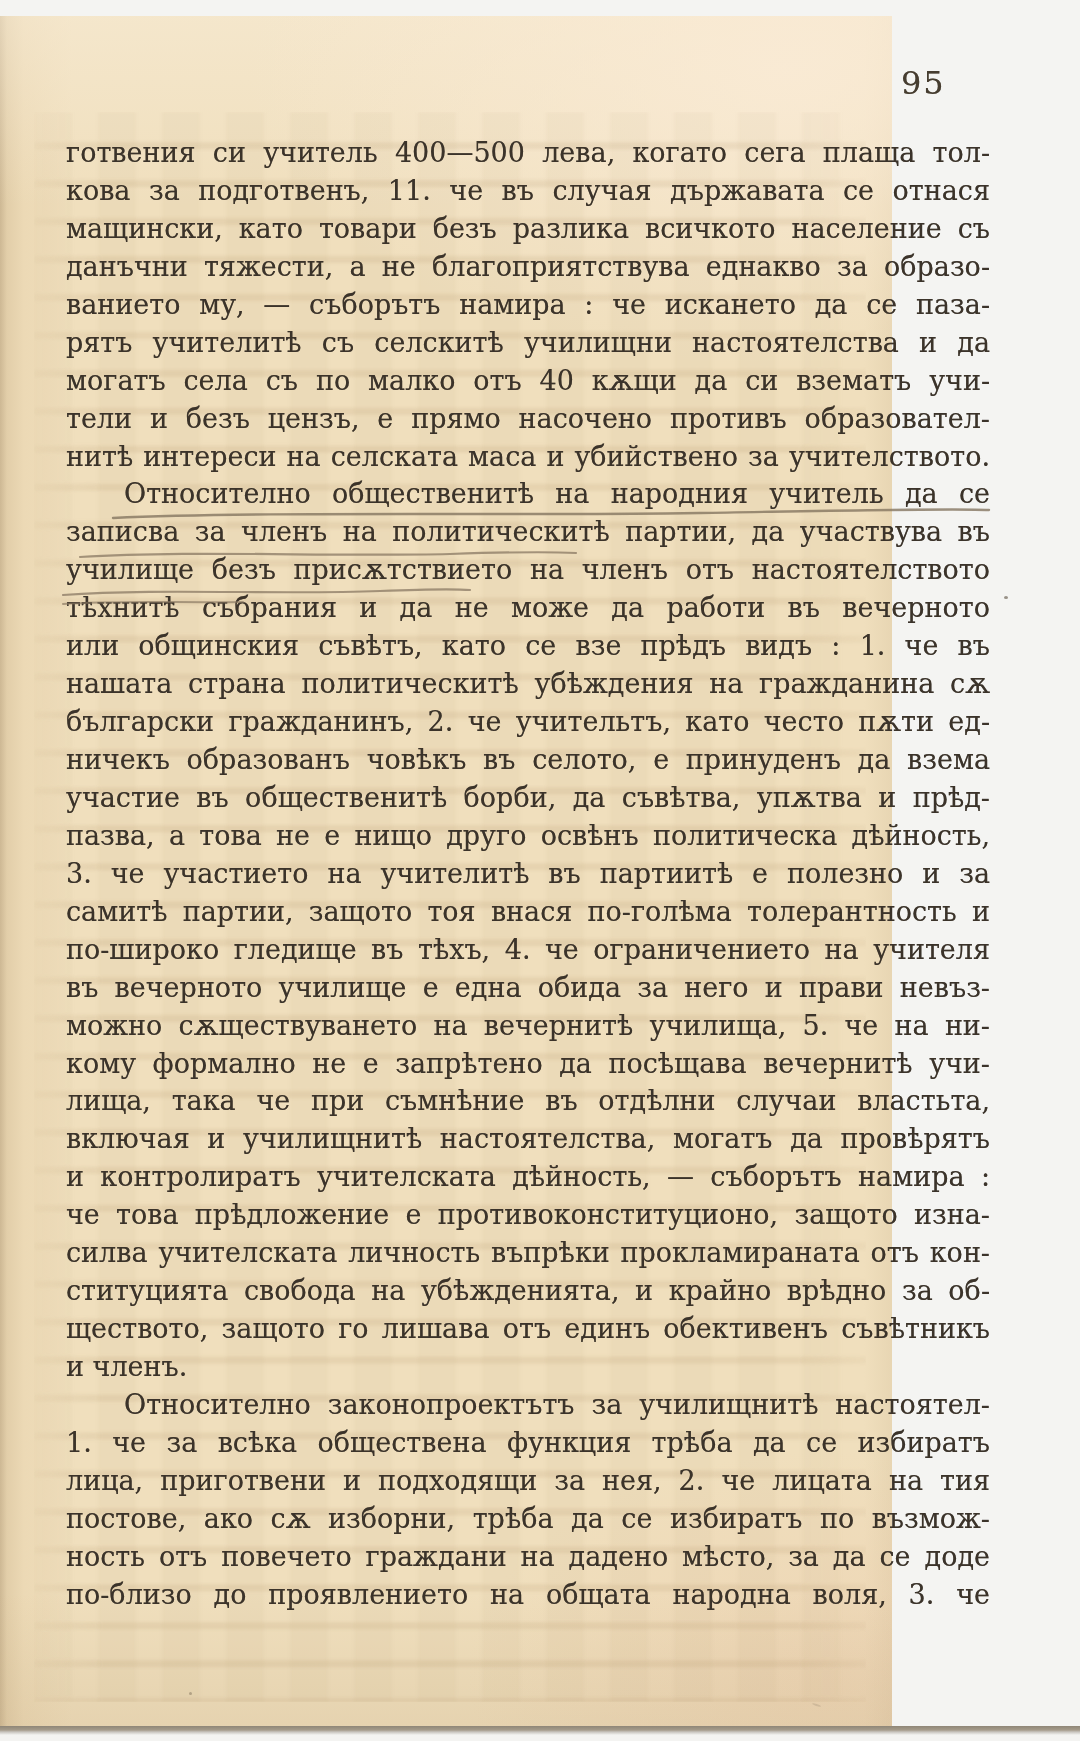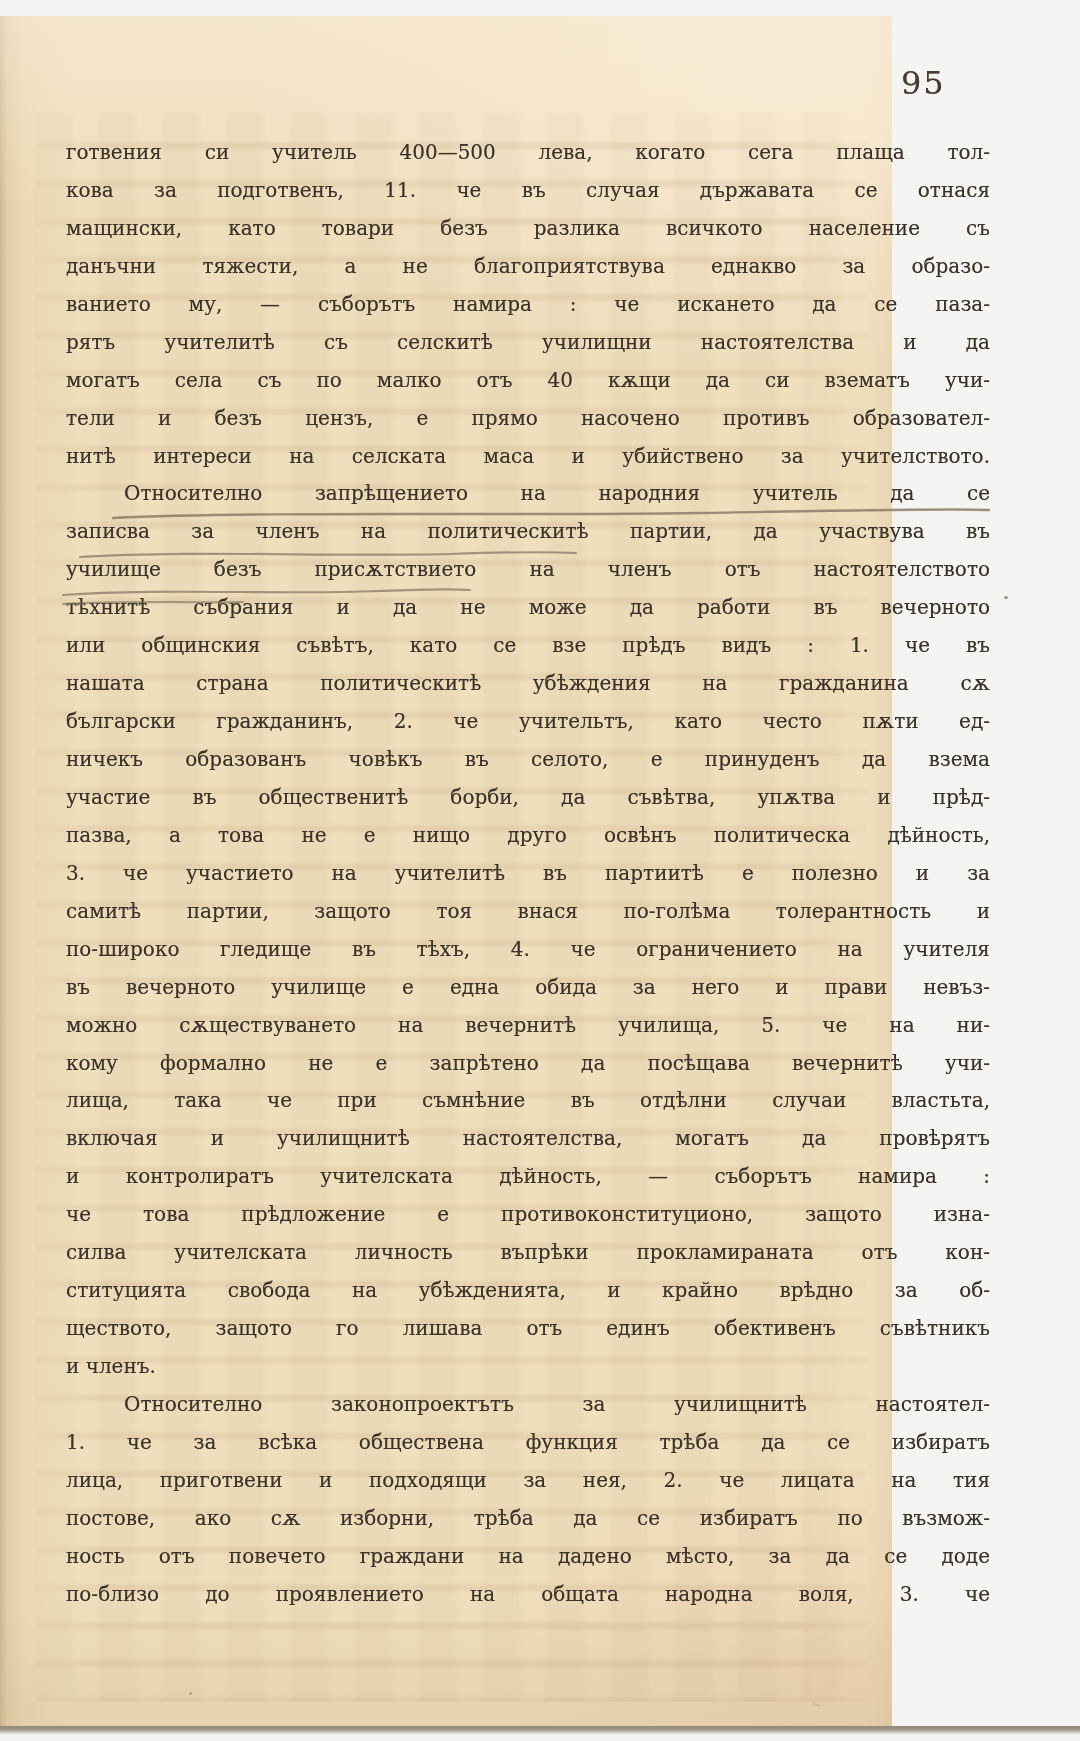--- a/index.html
+++ b/index.html
@@ -25,21 +25,21 @@
         rgba(167,136,92,0) 37.95px),
       repeating-linear-gradient(90deg,
         rgba(160,130,88,0.05) 0 38px, rgba(160,130,88,0) 38px 64px);
     filter:blur(1.4px);
     -webkit-mask-image:linear-gradient(90deg, rgba(0,0,0,.35), #000 70px, #000 calc(100% - 70px), rgba(0,0,0,.45));
             mask-image:linear-gradient(90deg, rgba(0,0,0,.35), #000 70px, #000 calc(100% - 70px), rgba(0,0,0,.45));
   }
   .page-number{position:absolute;left:901px;top:48px;font-size:32px;
     letter-spacing:2px;color:#463d30;text-shadow:0 0 .5px rgba(70,61,48,.6);}
   .text-block{position:absolute;left:66px;top:118px;width:924px;color:#3b332a;
-    font-size:20px;text-shadow:0 0 .5px rgba(59,51,42,.55);}
+    font-size:27px;text-shadow:0 0 .5px rgba(59,51,42,.55);}
   .line{height:37.95px;line-height:37.95px;
     text-align:justify;text-align-last:justify;text-justify:inter-word;
     overflow:visible;white-space:normal;}
   .line.indent{text-indent:58px;}
   .line.short{text-align-last:left;}
   
   .marks{position:absolute;left:0;top:0;pointer-events:none;}
   
   .speck{position:absolute;border-radius:50%;background:rgba(76,64,48,.55);}
   .speck.s1{left:1004px;top:580px;width:4px;height:3px;}
@@ -62,21 +62,21 @@
 
     <div class="line">готвения си учитель 400—500 лева, когато сега плаща тол-</div>
         <div class="line">кова за подготвенъ, 11. че въ случая държавата се отнася</div>
         <div class="line">мащински, като товари безъ разлика всичкото население съ</div>
         <div class="line">данъчни тяжести, а не благоприятствува еднакво за образо-</div>
         <div class="line">ванието му, — съборътъ намира : че искането да се паза-</div>
         <div class="line">рятъ учителитѣ съ селскитѣ училищни настоятелства и да</div>
         <div class="line">могатъ села съ по малко отъ 40 кѫщи да си взематъ учи-</div>
         <div class="line">тели и безъ цензъ, е прямо насочено противъ образовател-</div>
         <div class="line">нитѣ интереси на селската маса и убийствено за учителството.</div>
-        <div class="line indent">Относително запрѣщението на народния учитель да се</div>
+        <div class="line indent">Относително общественитѣ на народния учитель да се</div>
         <div class="line">записва за членъ на политическитѣ партии, да участвува въ</div>
         <div class="line">училище безъ присѫтствието на членъ отъ настоятелството</div>
         <div class="line">тѣхнитѣ събрания и да не може да работи въ вечерното</div>
         <div class="line">или общинския съвѣтъ, като се взе прѣдъ видъ : 1. че въ</div>
         <div class="line">нашата страна политическитѣ убѣждения на гражданина сѫ</div>
         <div class="line">български гражданинъ, 2. че учительтъ, като често пѫти ед-</div>
         <div class="line">ничекъ образованъ човѣкъ въ селото, е принуденъ да взема</div>
         <div class="line">участие въ общественитѣ борби, да съвѣтва, упѫтва и прѣд-</div>
         <div class="line">пазва, а това не е нищо друго освѣнъ политическа дѣйность,</div>
         <div class="line">3. че участието на учителитѣ въ партиитѣ е полезно и за</div>

